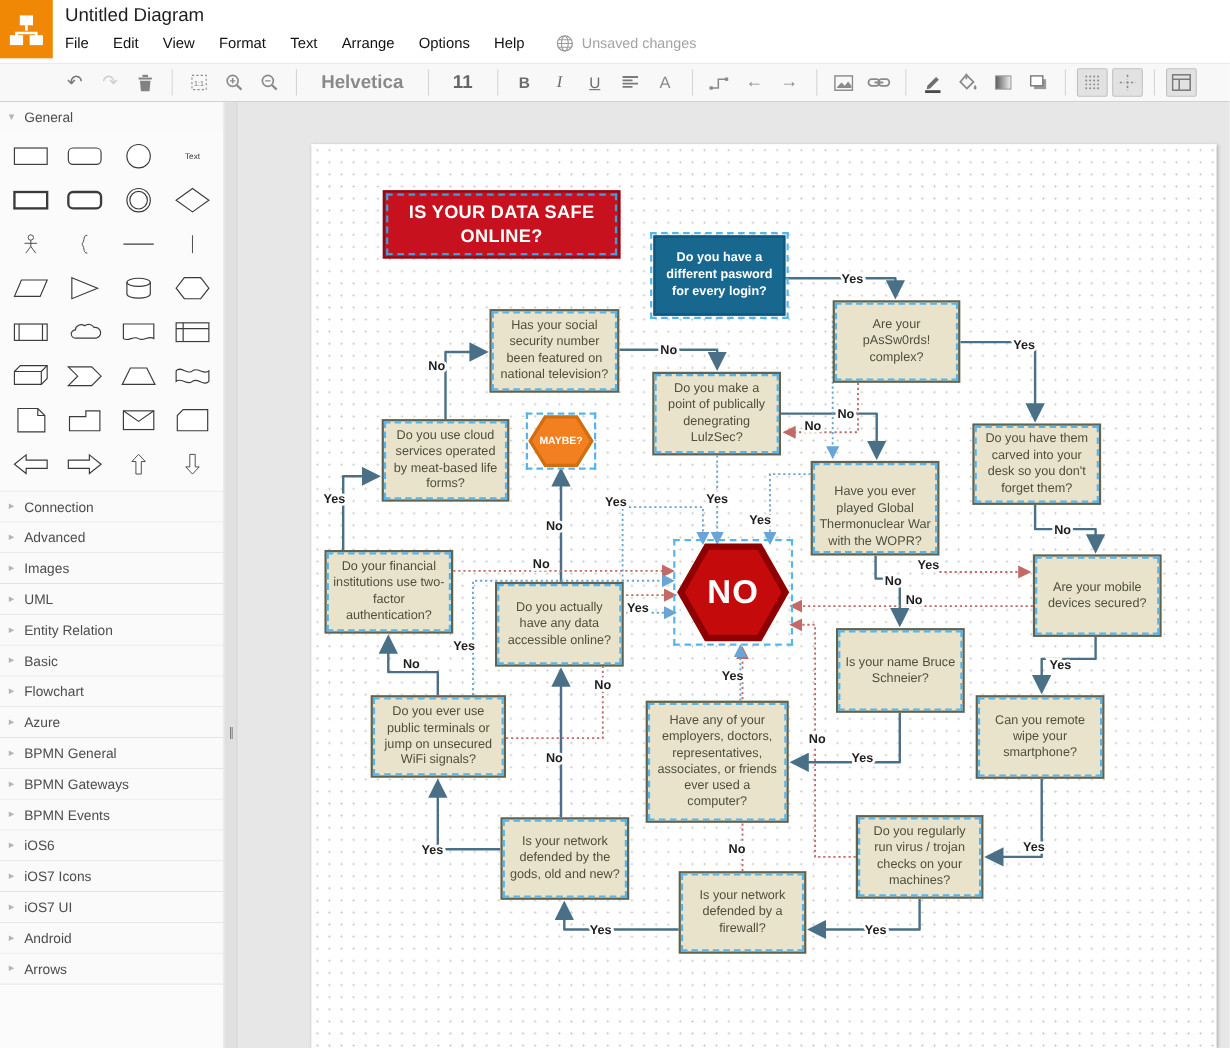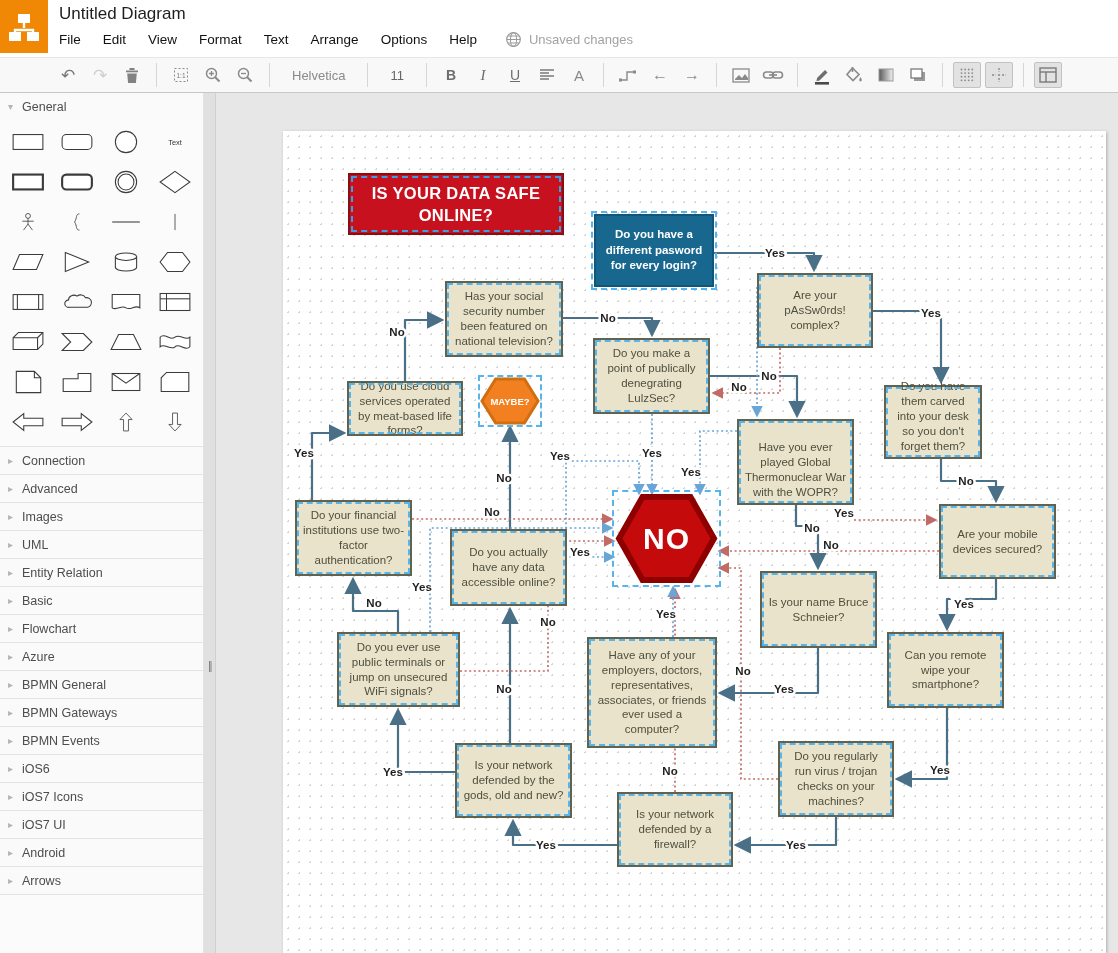--- a/index.html
+++ b/index.html
@@ -14,21 +14,21 @@
   .menu-item { font-size:13.5px; color:#111; padding:3px 9px 3px 0; margin-right:13px; cursor:default; }
   .status-area { display:inline-flex; align-items:center; gap:7px; margin-left:6px; }
   .status-text { font-size:13px; color:#a3a3a3; }
 
   
   .toolbar { height:36px; background:#f8f8f8; border-top:1px solid #e6e6e6; border-bottom:1px solid #c7c7c7; display:flex; align-items:center; padding-left:52px; }
   .tb-btn { height:26px; min-width:28px; display:flex; align-items:center; justify-content:center; margin:0 2px; border-radius:2px; color:#707070; font-size:15px; cursor:pointer; }
   .tb-btn.disabled { color:#cfcfcf; }
   .tb-btn.pressed { background:#e2e2e2; border:1px solid #c2c2c2; }
   .tb-divider { width:1px; height:24px; background:#d6d6d6; margin:0 8px; }
-  .tb-text { font-size:13px; color:#8a8a8a; padding:0 14px; cursor:pointer; }
+  .tb-text { font-size:17px; color:#8a8a8a; padding:0 14px; cursor:pointer;font-weight:bold; }
   .tb-text.size { color:#666; }
   .g-b { font-weight:bold; color:#6d6d6d; font-size:14px; }
   .g-i { font-style:italic; font-family:"Liberation Serif",serif; color:#6d6d6d; font-size:15px; }
   .g-u { text-decoration:underline; color:#6d6d6d; font-size:14px; }
   .g-a { color:#8a8a8a; font-size:15px; }
 
   
   .body { display:flex; height:860px; }
   .sidebar { width:204px; background:#fbfbfb; border-right:1px solid #e3e3e3; overflow:hidden; }
   .section { border-bottom:1px solid #e3e3e3; }
@@ -613,33 +613,33 @@
         </div>
         <div class="node box" style="left: 162px; top: 150px; width: 118px; height: 76px;">
           <span>Has your social security number been featured on national television?</span>
         </div>
         <div class="node box" style="left: 310px; top: 207px; width: 117px; height: 76px;">
           <span>Do you make a point of publically denegrating LulzSec?</span>
         </div>
         <div class="node box" style="left: 474px; top: 142px; width: 116px; height: 75px; justify-content: center;">
           <span>Are your pAsSw0rds! complex?</span>
         </div>
-        <div class="node box" style="left: 64px; top: 250px; width: 116px; height: 55px;">
+        <div class="node box" style="left: 64px; top: 250px; width: 116px; height: 75px;">
           <span>Do you use cloud services operated by meat-based life forms?</span>
         </div>
         <div class="node hexwrap hex-orange" style="left: 196px; top: 245px; width: 62px; height: 50px;">
           <svg width="62" height="50" viewBox="0 0 62 50" style="position:absolute;left:0;top:0">
             <polygon points="16.64,3 45.36,3 59,25 45.36,47 16.64,47 3,25" fill="#f28021" stroke="#d06e10" stroke-width="3"></polygon>
           </svg>
           <span class="hex-label">MAYBE?</span>
         </div>
         <div class="node box" style="left: 454px; top: 288px; width: 117px; height: 86px; align-items: flex-end;">
           <span>Have you ever played Global Thermonuclear War with the WOPR?</span>
         </div>
-        <div class="node box" style="left: 601px; top: 254px; width: 98px; height: 74px; align-items: flex-end;">
+        <div class="node box" style="left: 601px; top: 254px; width: 117px; height: 74px;">
           <span>Do you have them carved into your desk so you don't forget them?</span>
         </div>
         <div class="node box" style="left: 12px; top: 369px; width: 117px; height: 76px;">
           <span>Do your financial institutions use two-factor authentication?</span>
         </div>
         <div class="node box" style="left: 167px; top: 398px; width: 117px; height: 77px;">
           <span>Do you actually have any data accessible online?</span>
         </div>
         <div class="node hexwrap hex-red" style="left: 330px; top: 360px; width: 107px; height: 95px;">
           <svg width="107" height="95" viewBox="0 0 107 95" style="position:absolute;left:0;top:0">

